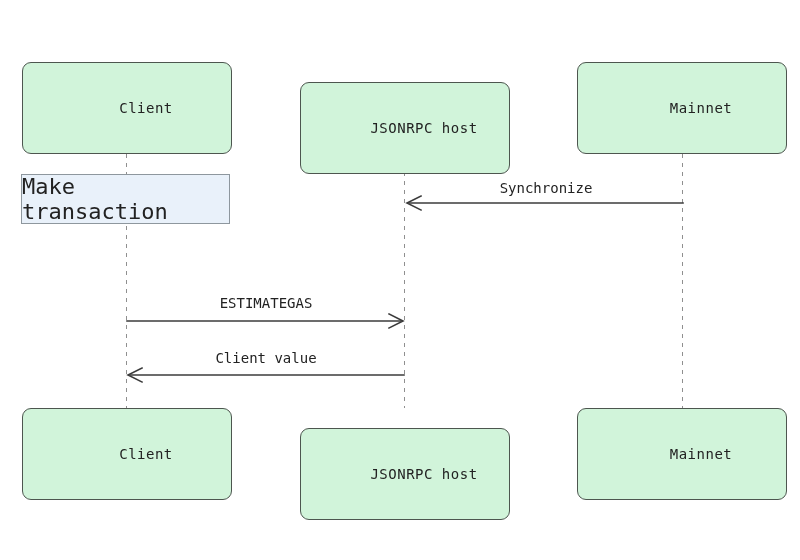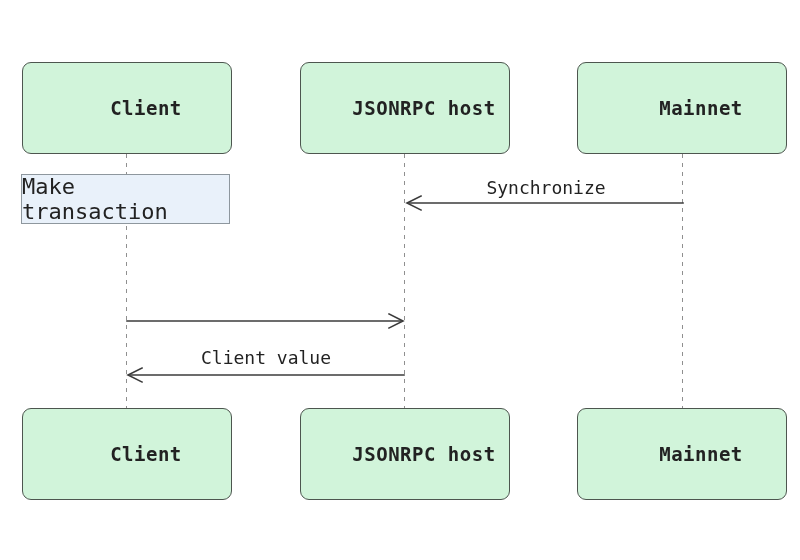--- a/index.html
+++ b/index.html
@@ -43,45 +43,45 @@
   .actor {
     position: absolute;
     width: 210px;
     height: 92px;
     background: var(--actor-fill);
     border: 1.5px solid var(--actor-border);
     border-radius: 9px;
     display: flex;
     align-items: center;
     justify-content: center;
-    font-size: 19px;
-    font-weight: bold;
+    font-size: 14px;
+    font-weight: normal;
     letter-spacing: 0.5px;
     padding-left: 38px;
   }
   .row-top { top: 62px; }
   .row-bottom { top: 408px; }
   .pos-client { left: 22px; }
-  .pos-jsonrpc { left: 300px; }
+  .pos-jsonrpc { left: 300px; margin-top: 20px; }
   .pos-mainnet { left: 577px; justify-content: center; }
   .note {
     position: absolute;
     left: 21px; top: 174px;
     width: 209px; height: 50px;
     background: var(--note-fill);
     border: 1px solid var(--note-border);
     display: flex;
     align-items: center;
     justify-content: center;
     font-size: 22px;
   }
   .msg-label {
     position: absolute;
     transform: translateX(-50%);
-    font-size: 18px;
+    font-size: 14px;
     line-height: 18px;
     white-space: nowrap;
     color: var(--text);
   }
   .lbl-synchronize { left: 546px; top: 179px; }
   .lbl-estimategas { left: 266px; top: 294px; }
   .lbl-return      { left: 266px; top: 349px; }
 </style>
 </head>
 <body>
@@ -118,20 +118,21 @@
   </div>
   <div class="actor row-top pos-mainnet">
     <span>Mainnet</span>
   </div>
 
   <div class="note">
     <span>Make transaction</span>
   </div>
 
   <div class="msg-label lbl-synchronize">Synchronize</div>
+  <div class="msg-label lbl-estimategas">ESTIMATEGAS</div>
   <div class="msg-label lbl-return">Client value</div>
 
   <div class="actor row-bottom pos-client">
     <span>Client</span>
   </div>
   <div class="actor row-bottom pos-jsonrpc">
     <span>JSONRPC host</span>
   </div>
   <div class="actor row-bottom pos-mainnet">
     <span>Mainnet</span>

